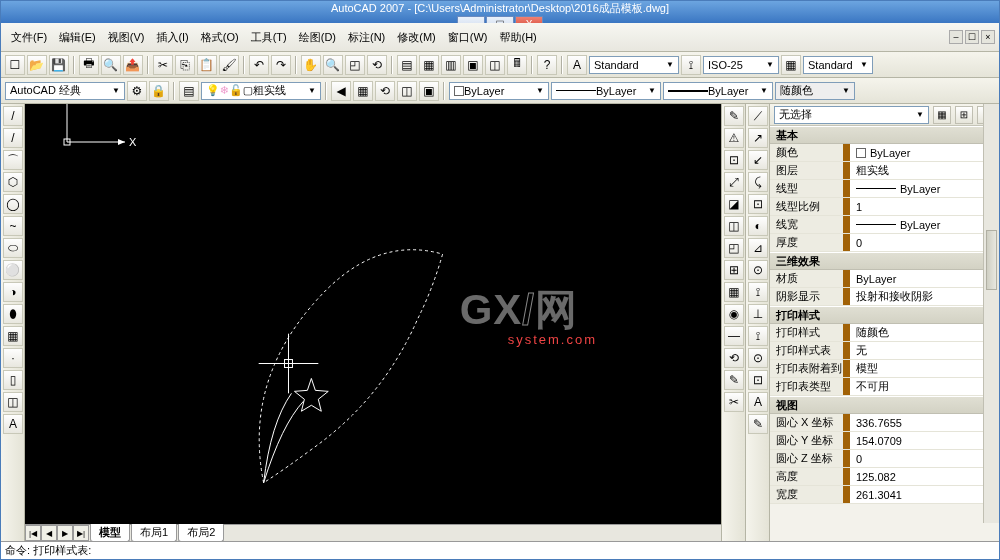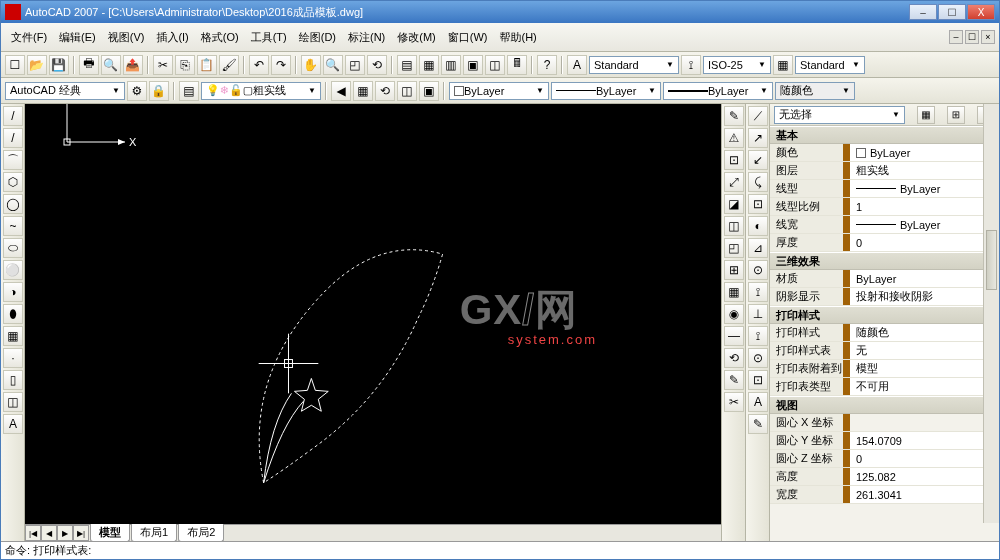--- a/index.html
+++ b/index.html
@@ -1,18 +1,18 @@
 <!DOCTYPE html>
 <html><head>
 <meta charset="utf-8">
 <style>
 * { margin: 0; padding: 0; box-sizing: border-box; font-family: "Microsoft YaHei", SimSun, sans-serif; }
 body { width: 1000px; height: 560px; background: #f0f0f0; overflow: hidden; font-size: 11px; }
 .window { width: 100%; height: 100%; display: flex; flex-direction: column; border: 1px solid #4a7cba; }
-.titlebar { background: linear-gradient(#6ca5e0, #3a76c2); height: 22px; display: flex; align-items: center; color: #fff; padding: 0 4px; }
+.titlebar { background: linear-gradient(#6ca5e0, #3a76c2); height: 22px; display: flex; align-items: center; color: #fff; padding: 0 4px; flex-direction: column; }
 .titlebar-icon { width: 16px; height: 16px; background: #c00; margin-right: 4px; }
 .titlebar-text { flex: 1; font-size: 11px; }
 .win-controls { display: flex; gap: 1px; }
 .win-btn { width: 28px; height: 16px; background: linear-gradient(#eaf1fb, #cdd9ea); border: 1px solid #6a8abf; display: flex; align-items: center; justify-content: center; font-size: 10px; cursor: pointer; color: #333; }
 .win-btn.close { background: linear-gradient(#f08070, #d04030); color: #fff; }
 .menubar { background: linear-gradient(#f7f7f2, #e8e7df); height: 29px; display: flex; align-items: center; padding: 0 4px; border-bottom: 1px solid #b5b5a5; }
 .mdi-controls { margin-left: auto; display: flex; gap: 2px; }
 .mdi-btn { width: 14px; height: 14px; background: #e5e5dd; border: 1px solid #aaa; font-size: 9px; display: flex; align-items: center; justify-content: center; cursor: pointer; }
 .menu-item { padding: 0 6px; cursor: pointer; font-size: 11px; }
 .toolbar-row { background: linear-gradient(#f5f4ec, #e5e4d8); height: 26px; display: flex; align-items: center; padding: 0 4px; gap: 2px; border-bottom: 1px solid #b5b5a5; }
@@ -28,21 +28,21 @@
 .canvas svg { width: 100%; height: 100%; }
 .ucs-icon { position: absolute; left: 30px; bottom: 30px; }
 .tabs-row { height: 18px; background: #e8e7df; display: flex; align-items: center; border-top: 1px solid #999; }
 .nav-btns { display: flex; }
 .nav-btn { width: 16px; height: 16px; border: 1px solid #999; background: #f0f0e8; font-size: 8px; display: flex; align-items: center; justify-content: center; cursor: pointer; }
 .tab { padding: 1px 8px; background: #fff; border: 1px solid #999; border-top: none; border-radius: 0 0 3px 3px; margin-left: 1px; cursor: pointer; font-size: 11px; }
 .tab.active { background: #fff; font-weight: bold; }
 .right-tools { width: 24px; background: linear-gradient(90deg,#f5f4ec,#e4e3d6); display: flex; flex-direction: column; gap: 2px; padding: 2px; border-left: 1px solid #b5b5a5; }
 .right-tools2 { width: 24px; background: linear-gradient(90deg,#f5f4ec,#e4e3d6); display: flex; flex-direction: column; gap: 2px; padding: 2px; border-left: 1px solid #b5b5a5; }
 .props-panel { width: 230px; background: #f3f2eb; border-left: 1px solid #b5b5a5; display: flex; flex-direction: column; overflow: hidden; }
-.props-header { height: 22px; background: linear-gradient(#f5f4ec,#e7e6db); border-bottom: 1px solid #c5c5b8; display: flex; align-items: center; padding: 0 4px; gap: 12px; }
+.props-header { height: 22px; background: linear-gradient(#f5f4ec,#e7e6db); border-bottom: 1px solid #c5c5b8; display: flex; align-items: center; padding: 0 4px; gap: 4px; }
 .props-header .sel-combo { flex: 1; background: #fff; border: 1px solid #7f9db9; height: 18px; display: flex; align-items: center; padding: 0 4px; font-size: 11px; }
 .props-header .arrow { margin-left: auto; font-size: 8px; }
 .hdr-btn { width: 18px; height: 18px; background: linear-gradient(#fff,#e6e5da); border: 1px solid #c0bfb2; display: flex; align-items: center; justify-content: center; cursor: pointer; font-size: 10px; }
 .props-body { flex: 1; overflow-y: auto; }
 .prop-group-hdr { background: linear-gradient(#e0dfd3,#d3d2c4); height: 18px; display: flex; align-items: center; padding: 0 6px; font-size: 11px; font-weight: bold; border-top: 1px solid #fff; border-bottom: 1px solid #c0bfb2; }
 .prop-group-hdr .expand-icon { margin-left: auto; font-size: 9px; color: #666; }
 .prop-row { display: flex; height: 18px; border-bottom: 1px solid #e5e4d8; }
 .prop-label { width: 80px; padding: 0 6px; display: flex; align-items: center; font-size: 11px; background: #edece2; border-right: 7px solid #a16207; white-space: nowrap; overflow: hidden; }
 .prop-value { flex: 1; padding: 0 6px; display: flex; align-items: center; font-size: 11px; background: #fff; gap: 4px; white-space: nowrap; overflow: hidden; }
 .color-swatch { width: 10px; height: 10px; border: 1px solid #666; background: #fff; }
@@ -122,21 +122,21 @@
     <div class="tb-btn">🖩</div>
     <div class="tb-sep"></div>
     <div class="tb-btn">?</div>
     <div class="tb-sep"></div>
     <div class="tb-btn">A</div>
     <div class="tb-combo" style="width:90px">
       <span>Standard</span>
       <span class="arrow">▼</span>
     </div>
     <div class="tb-btn">⟟</div>
-    <div class="tb-combo" style="width:68px">
+    <div class="tb-combo" style="width:76px">
       <span>ISO-25</span>
       <span class="arrow">▼</span>
     </div>
     <div class="tb-btn">▦</div>
     <div class="tb-combo" style="width:70px">
       <span>Standard</span>
       <span class="arrow">▼</span>
     </div>
   </div>
 
@@ -375,20 +375,23 @@
             <div class="prop-value">
               <span>不可用</span>
             </div>
           </div>
           <div class="prop-group-hdr">
             <span>视图</span>
             <span class="expand-icon">⮟</span>
           </div>
           <div class="prop-row">
             <div class="prop-label">圆心 X 坐标</div>
+            <div class="prop-value">
+              <span>336.7655</span>
+            </div>
           </div>
           <div class="prop-row">
             <div class="prop-label">圆心 Y 坐标</div>
             <div class="prop-value">
               <span>154.0709</span>
             </div>
           </div>
           <div class="prop-row">
             <div class="prop-label">圆心 Z 坐标</div>
             <div class="prop-value">

